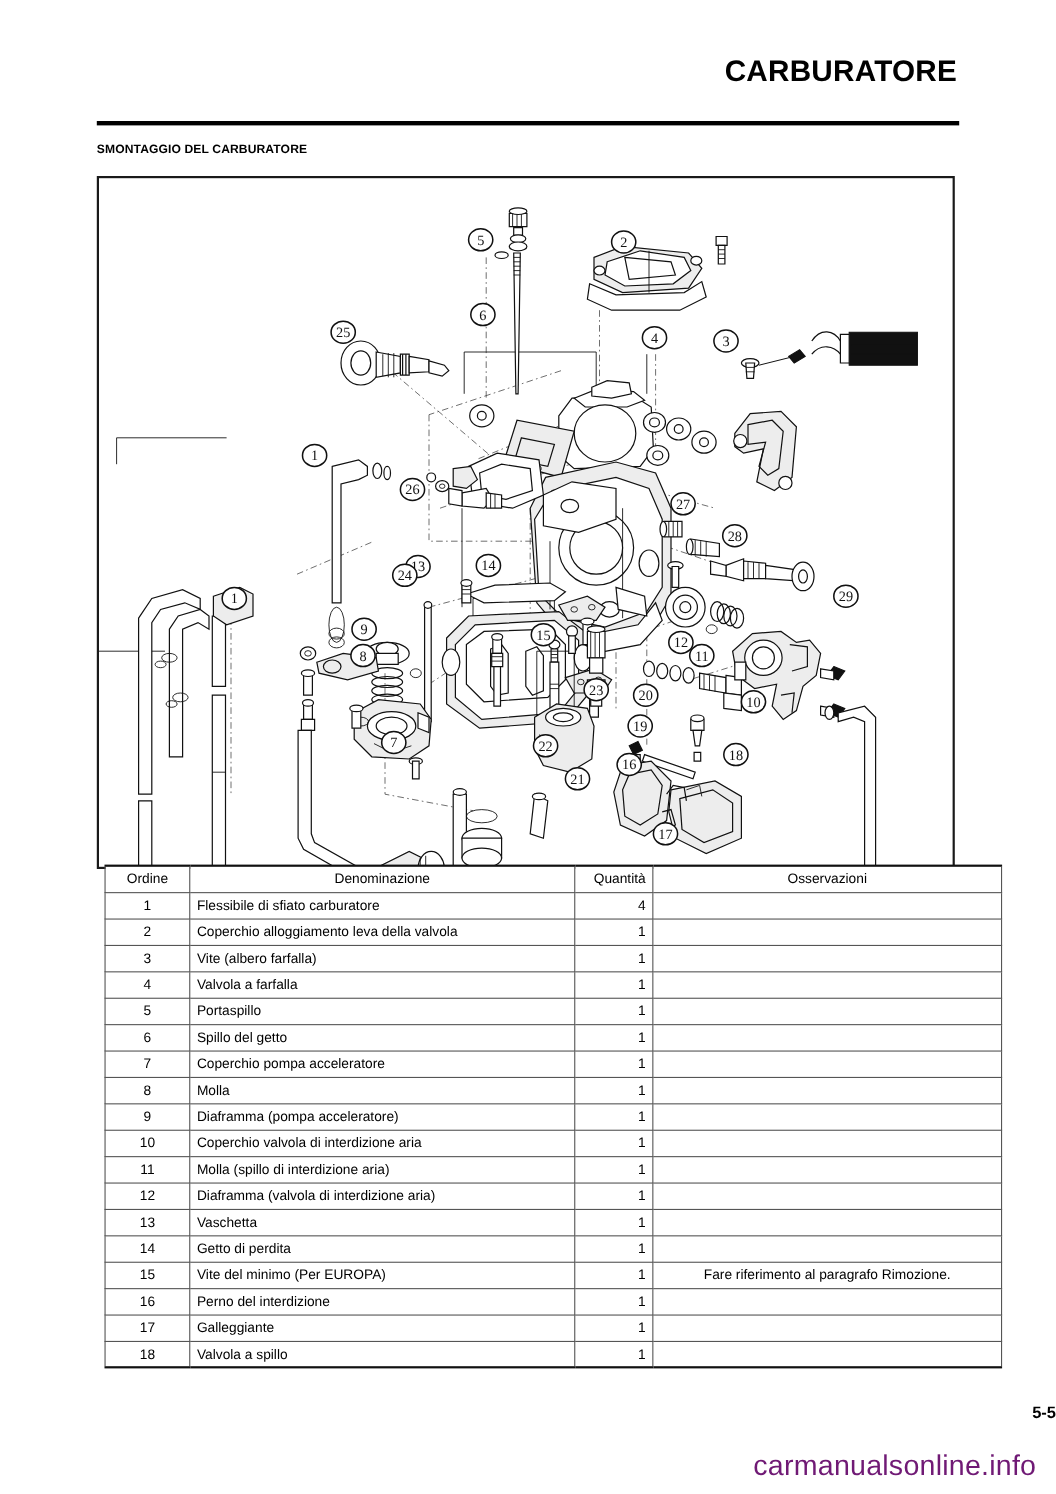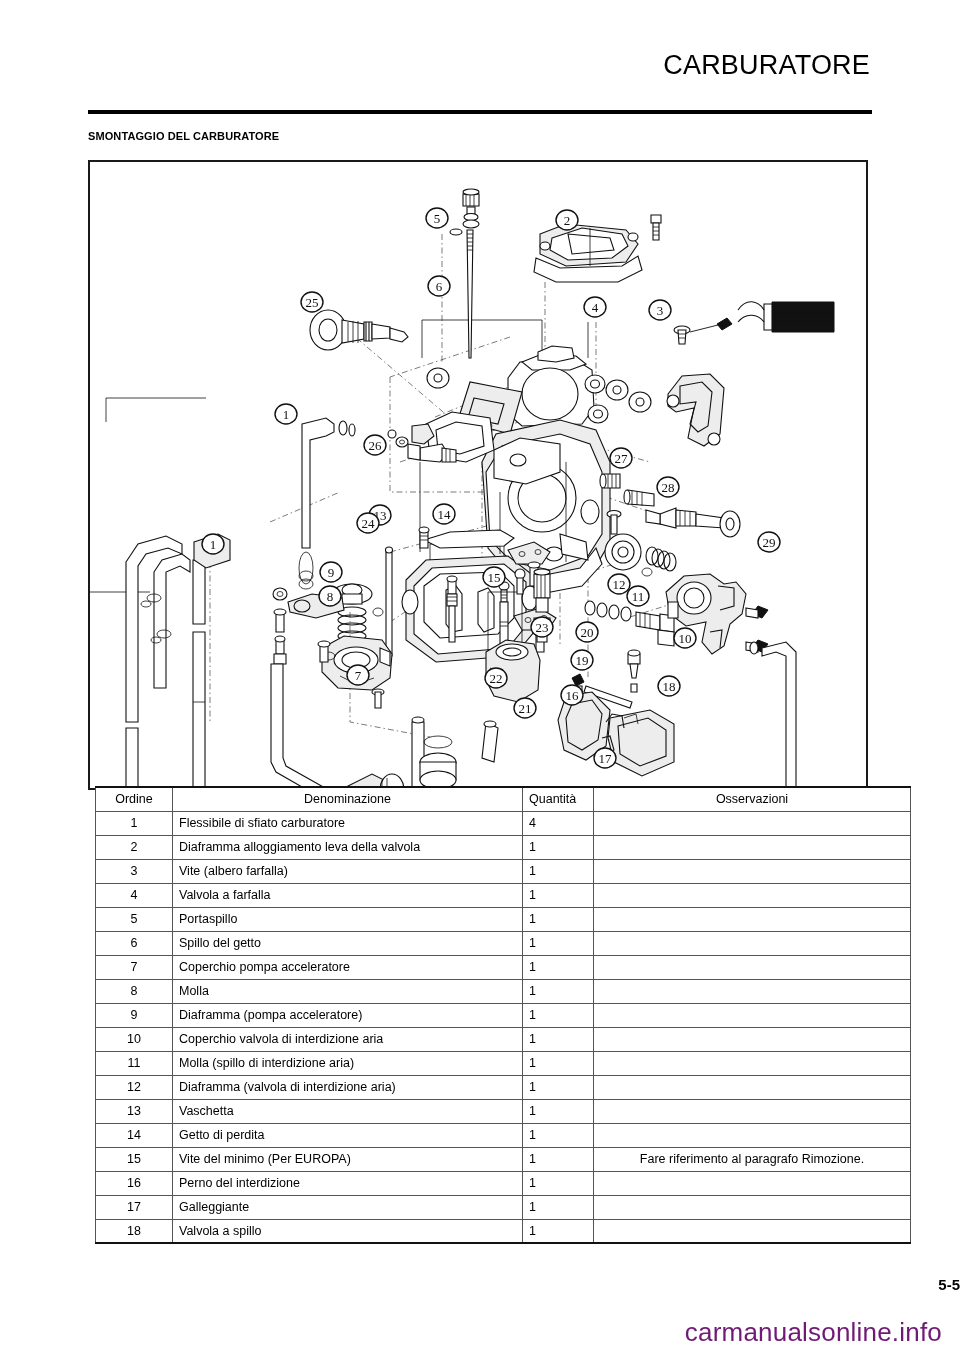--- a/index.html
+++ b/index.html
@@ -15,21 +15,21 @@
     color: #000;
     overflow: hidden;
   }
 
   
   #page-title {
     position: absolute;
     top: 52px;
     right: 90px;
     font-size: 27px;
-    font-weight: normal;
+    font-weight: bold;
     letter-spacing: 0.2px;
     line-height: 1;
   }
   #header-rule {
     position: absolute;
     left: 88px;
     right: 88px;
     top: 110px;
     height: 4px;
     background: #000;
@@ -72,21 +72,21 @@
     font-weight: normal;
     height: 24px;
     padding: 0 6px;
     box-sizing: border-box;
     background: #fff;
   }
   #parts-table thead th { border-top: 2px solid #111; }
   #parts-table tbody tr:last-child td { border-bottom: 2px solid #111; }
   .col-ordine { width: 77px; text-align: center; }
   .col-denom  { width: 350px; text-align: left; }
-  .col-qta    { width: 71px; text-align: left; }
+  .col-qta    { width: 71px; text-align: right; }
   .col-oss    { width: 317px; text-align: center; }
   th.col-denom, th.col-oss { text-align: center; }
 
   
   #page-number {
     position: absolute;
     left: 0; right: 0;
     top: 1276px;
     text-align: right;
     font-size: 15px;
@@ -659,21 +659,21 @@
   </thead>
   <tbody id="parts-table-body">
       <tr>
         <td class="col-ordine">1</td>
         <td class="col-denom">Flessibile di sfiato carburatore</td>
         <td class="col-qta">4</td>
         <td class="col-oss"></td>
       </tr>
       <tr>
         <td class="col-ordine">2</td>
-        <td class="col-denom">Diaframma alloggiamento leva della valvola</td>
+        <td class="col-denom">Coperchio alloggiamento leva della valvola</td>
         <td class="col-qta">1</td>
         <td class="col-oss"></td>
       </tr>
       <tr>
         <td class="col-ordine">3</td>
         <td class="col-denom">Vite (albero farfalla)</td>
         <td class="col-qta">1</td>
         <td class="col-oss"></td>
       </tr>
       <tr>

